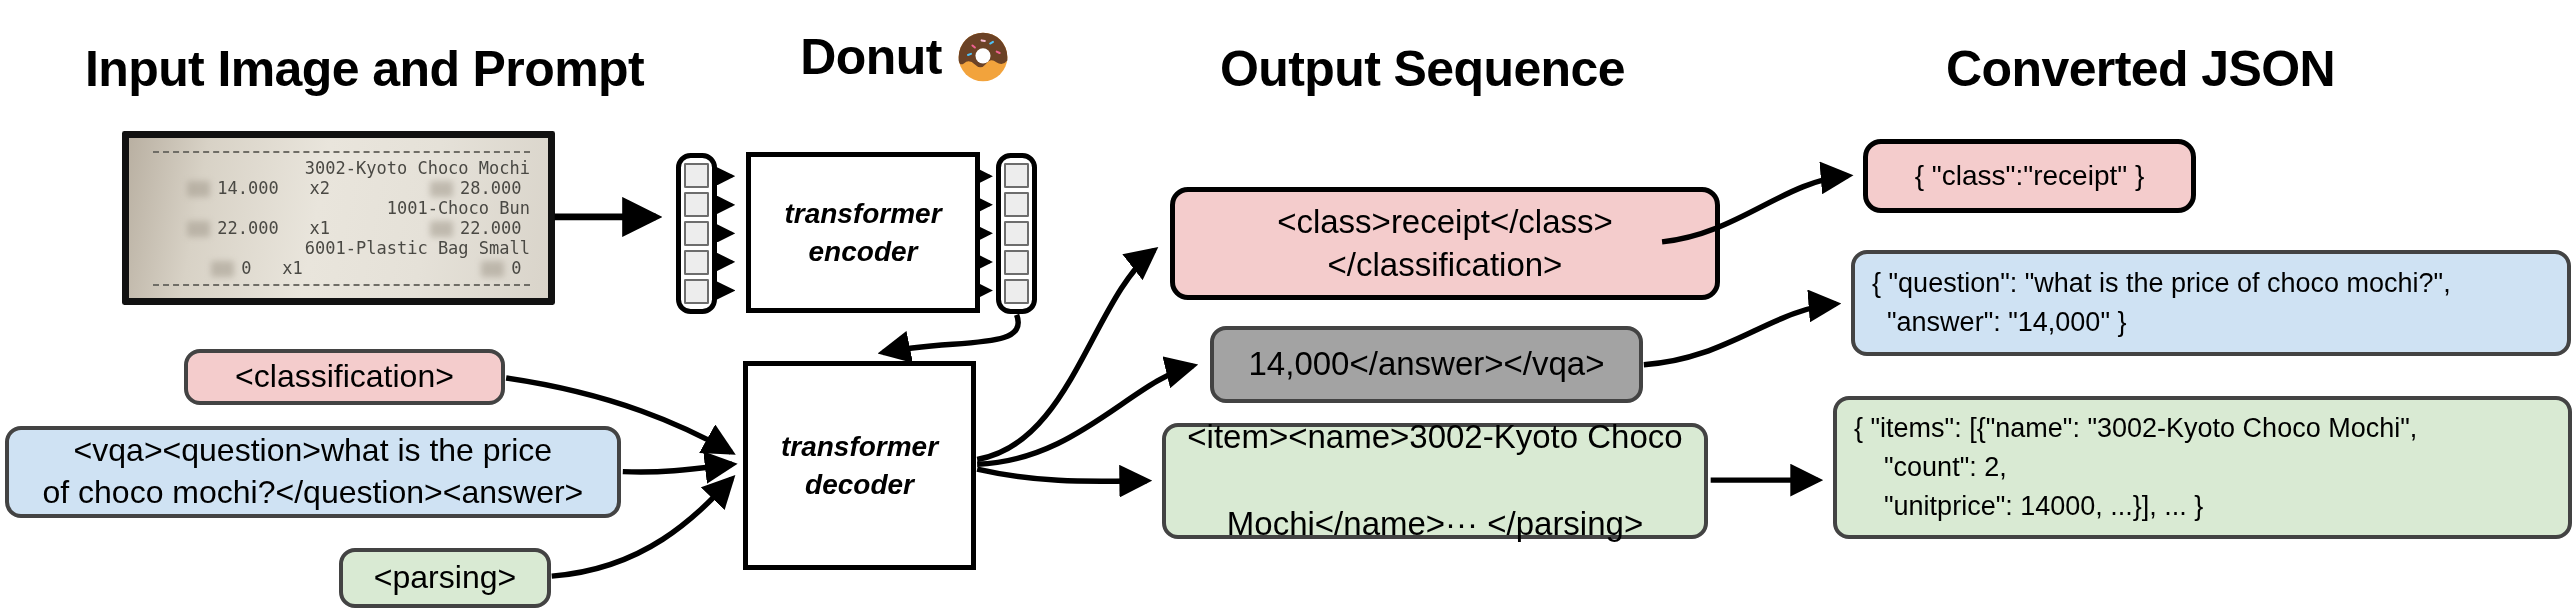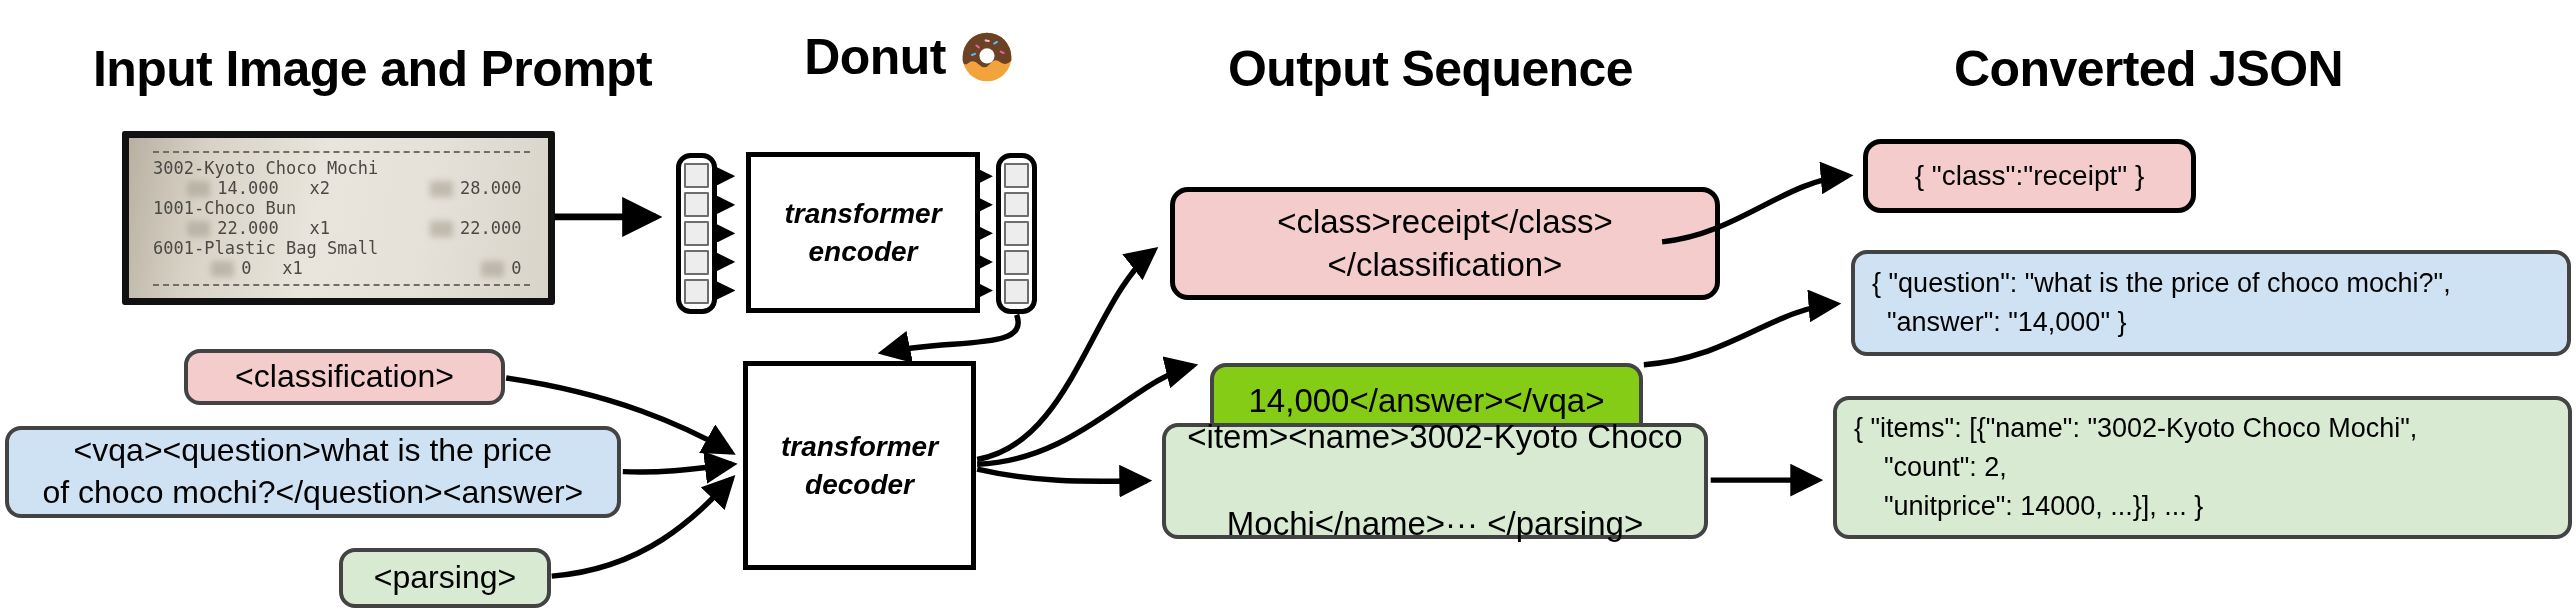--- a/index.html
+++ b/index.html
@@ -1,26 +1,26 @@
 <!DOCTYPE html>
 <html style="font-size:9.7px"><head>
 <meta charset="utf-8">
 <style>
   html,body{margin:0;padding:0;background:#fff;}
   #stage{position:relative;width:2576px;height:612px;background:#fff;overflow:hidden;
          font-family:"Liberation Sans",sans-serif;color:#000;}
   .abs{position:absolute;}
-  .heading{font-weight:bold;font-size:50px;text-align:center;white-space:nowrap;letter-spacing:-0.6px;margin-left:8px;}
+  .heading{font-weight:bold;font-size:50px;text-align:center;white-space:nowrap;letter-spacing:-0.6px;}
   
   #receipt{left:122px;top:131px;width:433px;height:174px;border:7.3px solid #111;border-radius:2.4px;
            background:linear-gradient(100deg,#b9b0a2 0%,#d8d2c6 18%,#e9e5dc 45%,#e5e1d8 70%,#d9d4ca 100%);
            box-sizing:border-box;padding:9.7px 18px 6px 24px;
            font-family:"DejaVu Sans Mono",monospace;font-size:17px;color:#4a4944;}
   .r-dash{border-top:2.4px dashed #6f6d66;height:0;margin:3.6px 0 4.9px 0;}
-  .r-row{line-height:20px;white-space:pre;}
+  .r-row{line-height:20px;white-space:pre;text-align:right;}
   .r-price{display:flex;justify-content:space-between;line-height:20px;}
   .r-left{padding-left:34px;white-space:pre;}
   .r-left2{padding-left:58px;white-space:pre;}
   .r-right{padding-right:8.5px;white-space:pre;}
   .redact{display:inline-block;width:23px;height:16px;background:#a29a8d;border-radius:1.8px;
           filter:blur(3px);opacity:.55;vertical-align:-3px;margin-right:7.3px;}
   
   .tokcol{width:41px;height:161px;border:5.5px solid #000;border-radius:14.6px;background:#fff;
           box-sizing:border-box;display:flex;flex-direction:column;justify-content:space-between;
           padding:4.9px 0;align-items:center;}
@@ -122,21 +122,21 @@
 
   <div class="abs cbox gray-border" style="left:339px;top:548px;width:212px;height:60px;background:#d9ead3;">
     <span>&lt;parsing&gt;</span>
   </div>
 
   <div class="abs cbox black-border" style="left:1170px;top:187px;width:550px;height:113px;background:#f4cccc;font-size:33px;">
     <span>&lt;class&gt;receipt&lt;/class&gt;</span>
     <span>&lt;/classification&gt;</span>
   </div>
 
-  <div class="abs cbox gray-border" style="left:1210px;top:326px;width:433px;height:77px;background:#84cc16;font-size:33px;margin-top:37px;">
+  <div class="abs cbox gray-border" style="left:1210px;top:326px;width:433px;height:77px;background:#a3a3a3;font-size:33px;">
     <span>14,000&lt;/answer&gt;&lt;/vqa&gt;</span>
   </div>
 
   <div class="abs cbox gray-border" style="left:1162px;top:423px;width:546px;height:116px;background:#d9ead3;font-size:33px;gap:44px;">
     <span>&lt;item&gt;&lt;name&gt;3002-Kyoto Choco</span>
     <span>Mochi&lt;/name&gt;··· &lt;/parsing&gt;</span>
   </div>
 
   <div class="abs cbox black-border" style="left:1863px;top:139px;width:333px;height:74px;background:#f4cccc;font-size:28px;">
     <span>{ "class":"receipt" }</span>

